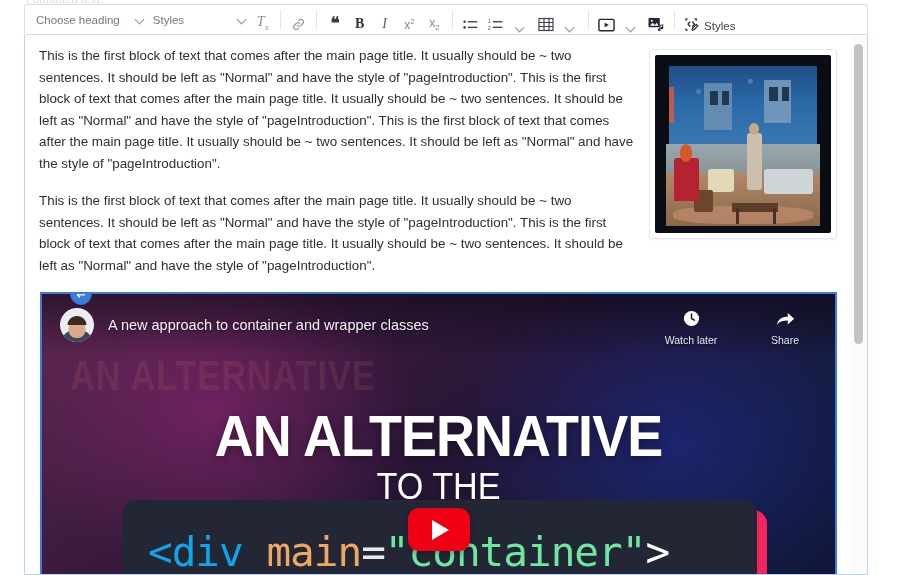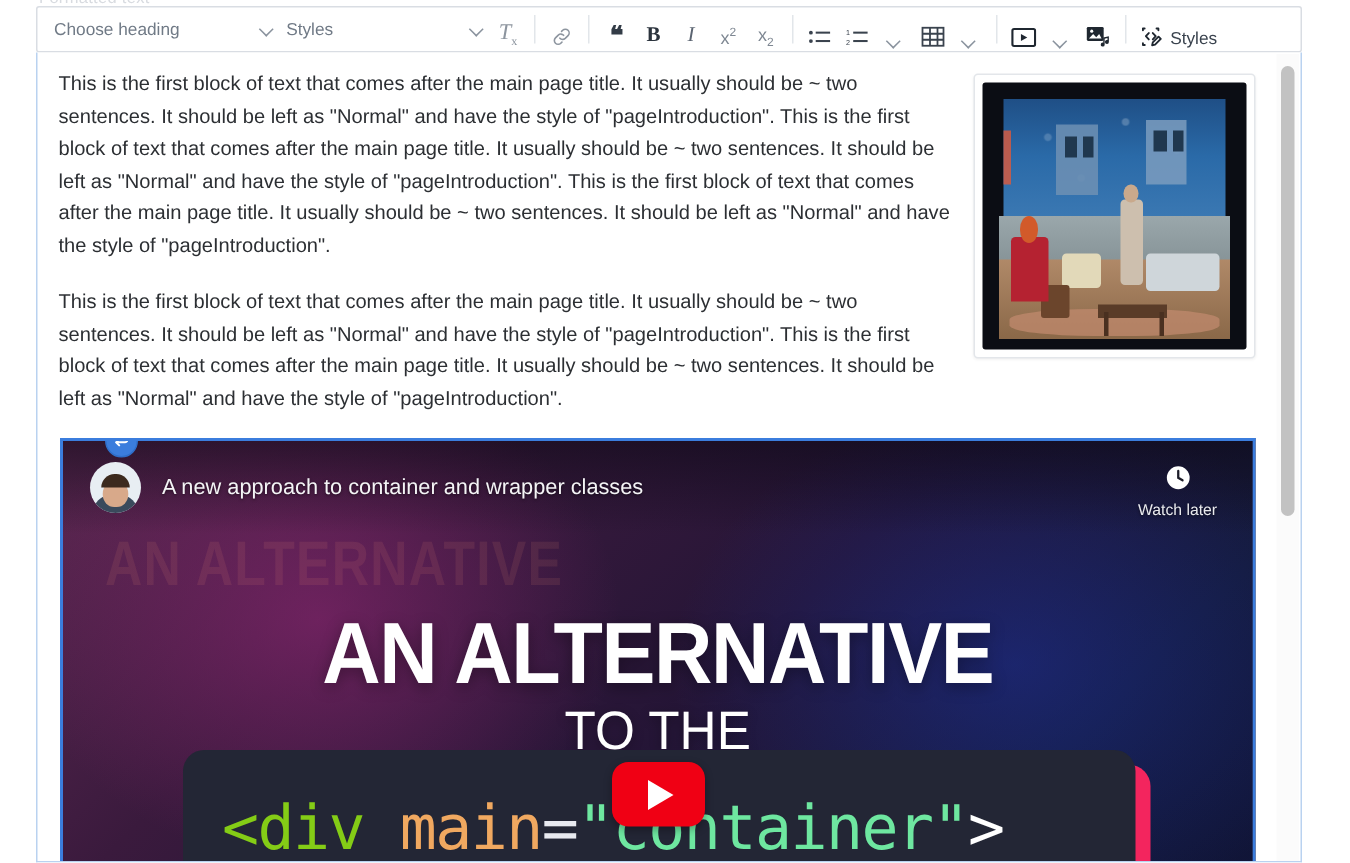--- a/index.html
+++ b/index.html
@@ -28,21 +28,21 @@
     border: 1px solid #d9dde3;
     border-radius: 2px;
     display: flex; align-items: center;
     padding: 0 6px;
     overflow: hidden;
   }
   .tb-item {
     display: flex; align-items: center;
     height: 25px; padding: 0 5px;
     color: #707a86; font-size: 11.5px;
-    border-radius: 2px; white-space: nowrap; gap: 38px;
+    border-radius: 2px; white-space: nowrap;
   }
   .tb-dropdown { padding-right: 3px; }
   .tb-label { margin-right: 16px; }
   .tb-label.styles { margin-right: 54px; }
   .chev {
     width: 9px; height: 9px; position: relative; flex: 0 0 auto;
   }
   .chev::after {
     content: ""; position: absolute; left: 0px; top: 1px;
     width: 6px; height: 6px;
@@ -266,21 +266,21 @@
     z-index: 3;
     box-shadow: 10px 10px 0 0 #f3255e;
   }
   .code-text {
     position: absolute; left: 26px; top: 28px;
     font-family: "DejaVu Sans Mono", monospace;
     font-size: 41px;
     white-space: nowrap;
     letter-spacing: -1px;
   }
-  .c-tag { color: #84cc16; }
+  .c-tag { color: #0ea5e9; }
   .c-attr { color: #f0a860; }
   .c-eq  { color: #e8eaf0; }
   .c-str { color: #6ee7a0; }
   .c-gt  { color: #ffffff; }
 
   .play-btn {
     position: absolute; left: 50%; top: 214px;
     transform: translateX(-50%);
     width: 62px; height: 43px;
     background: #f00014;
@@ -500,20 +500,28 @@
             <div class="yt-actions">
               <div class="yt-action">
                 <span class="ic">
                   <svg width="19" height="19" viewBox="0 0 20 20" fill="none">
                     <circle cx="10" cy="10" r="8" fill="#ffffff"></circle>
                     <path d="M10 5.2V10l3 1.8" stroke="#1c1c28" stroke-width="1.6" stroke-linecap="round"></path>
                   </svg>
                 </span>
                 <span class="lb">Watch later</span>
               </div>
+              <div class="yt-action">
+                <span class="ic">
+                  <svg width="21" height="19" viewBox="0 0 22 20" fill="none">
+                    <path d="M2 16.5C3.2 10.5 7.6 8.2 13.4 8.2V4.2L20 10.2l-6.6 6V12.2C8.6 12.2 4.6 13.2 2 16.5z" fill="#ffffff"></path>
+                  </svg>
+                </span>
+                <span class="lb">Share</span>
+              </div>
             </div>
           </div>
 
           <div class="yt-headline">AN ALTERNATIVE</div>
           <div class="yt-subhead">TO THE</div>
 
           <div class="code-card">
             <div class="code-text">
               <span class="c-tag">&lt;div</span><span class="c-attr"> main</span><span class="c-eq">=</span><span class="c-str">"container"</span><span class="c-gt">&gt;</span>
             </div>

